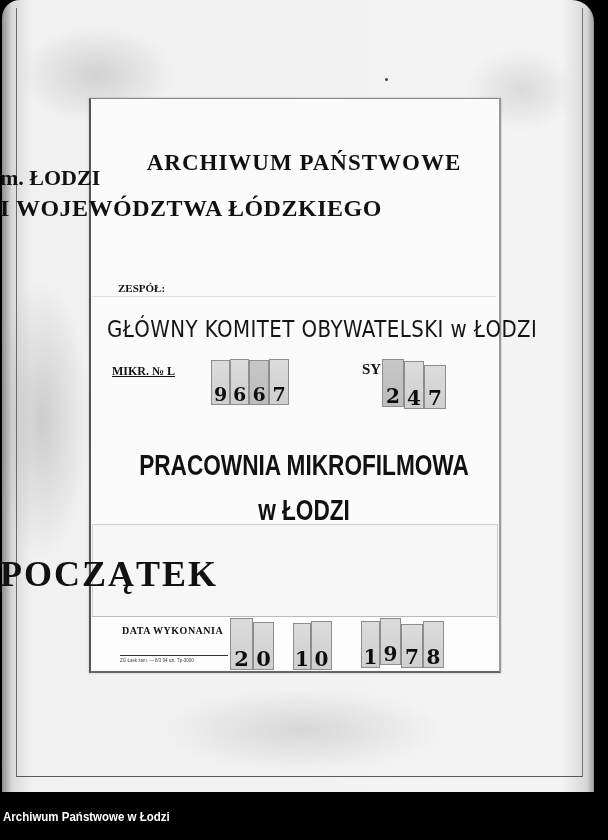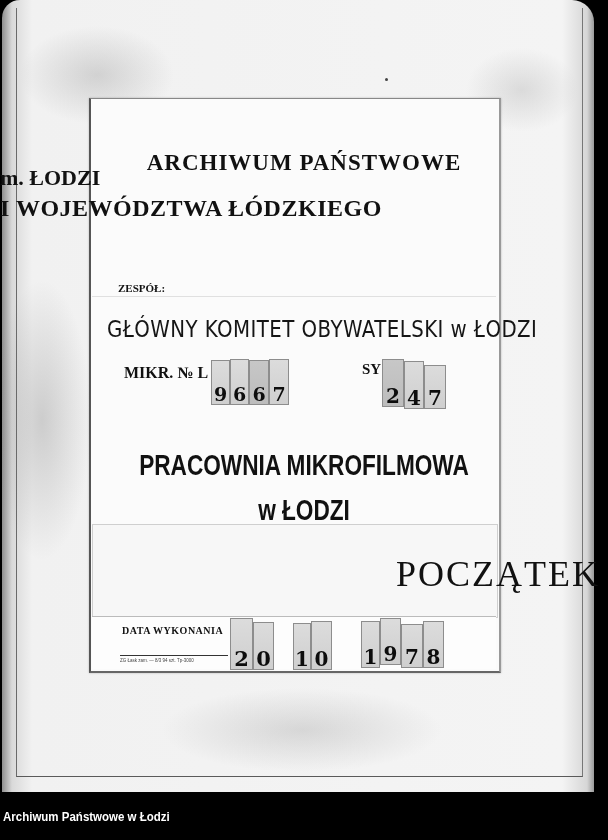--- a/index.html
+++ b/index.html
@@ -47,33 +47,33 @@
     }
     .t { position:absolute; color:#111; white-space:nowrap; }
     .h1 { left:0; width:608px; text-align:center; top:130px; font-weight:bold; font-size:23px; letter-spacing:1px;margin-top:20px; }
     .h2 { left:0; width:608px; text-align:left; top:165px; font-weight:bold; font-size:22px; }
     .h3 { left:0; width:608px; text-align:left; top:195px; font-weight:bold; font-size:24px; letter-spacing:0.5px; }
     .zespol { left:118px; top:282px; font-weight:bold; font-size:11px; }
     .hand {
       left:107px; top:316px; font-family:"DejaVu Sans", sans-serif; font-size:23px; color:#151515;
       transform:scaleX(0.86); transform-origin:left; letter-spacing:0.5px; font-weight:normal;
     }
-    .mikr { left:124px; top:364px; font-weight:bold; font-size:16px; }
+    .mikr { left:112px; top:364px; font-weight:bold; font-size:12px;text-decoration:underline; }
     .syg  { left:338px; top:361px; font-weight:bold; font-size:15px;margin-left:24px; }
     .prac {
       left:0; width:608px; text-align:center; top:449px;
       font-family:"Liberation Sans", sans-serif; font-weight:bold; font-size:29px;
       transform:scaleX(0.78); letter-spacing:0px;
     }
     .wlodzi {
       left:0; width:608px; text-align:center; top:494px;
       font-family:"Liberation Sans", sans-serif; font-weight:bold; font-size:29px;
       transform:scaleX(0.78);
     }
-    .poczatek { left:0; width:600px; text-align:right; top:553px; font-weight:normal; font-size:36px; letter-spacing:2px; }
+    .poczatek { left:0; width:600px; text-align:left; top:553px; font-weight:bold; font-size:36px; letter-spacing:2px; }
     .data-label { left:122px; top:625px; font-weight:bold; font-size:10px; letter-spacing:0.5px; }
     .printer-line { position:absolute; left:120px; top:655px; width:108px; border-top:1px solid #333; }
     .printer { left:120px; top:658px; font-size:4.5px; color:#444; font-family:"Liberation Sans", sans-serif; }
 
     .tile {
       position:absolute; background:linear-gradient(#dcdcdc, #cfcfcf);
       border:1px solid #8d8d8d; box-sizing:border-box;
       display:flex; align-items:flex-end; justify-content:center;
       font-family:"DejaVu Serif", serif; font-weight:bold; color:#0d0d0d;
     }

